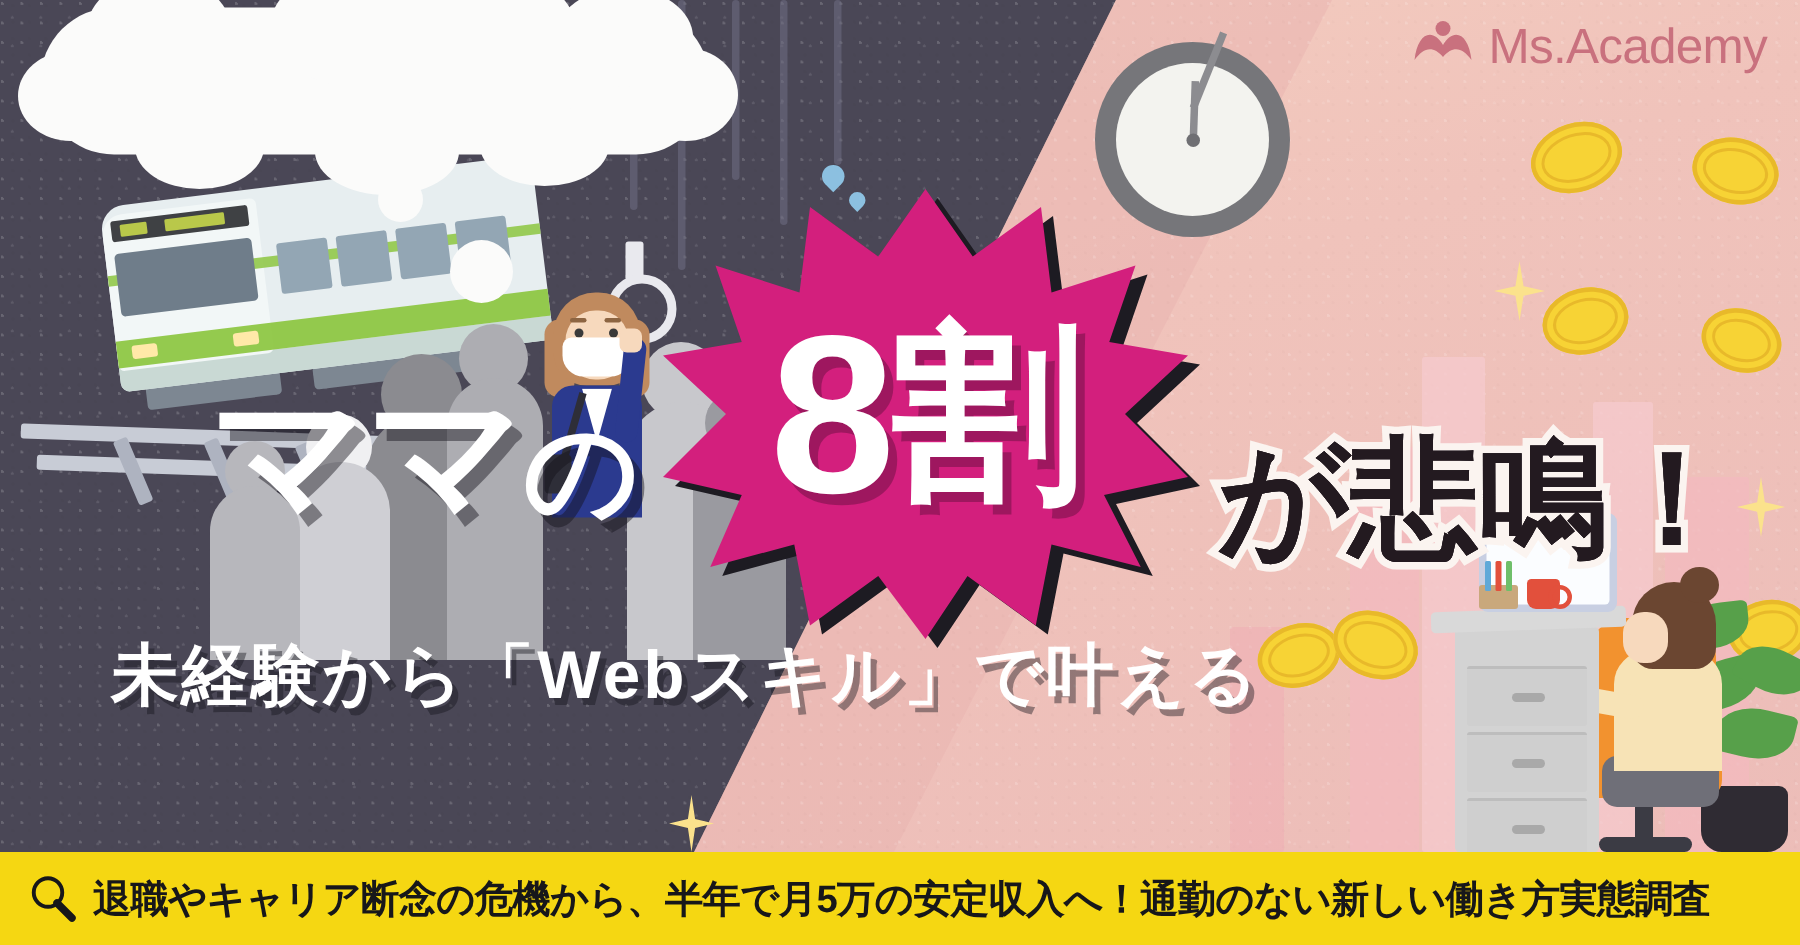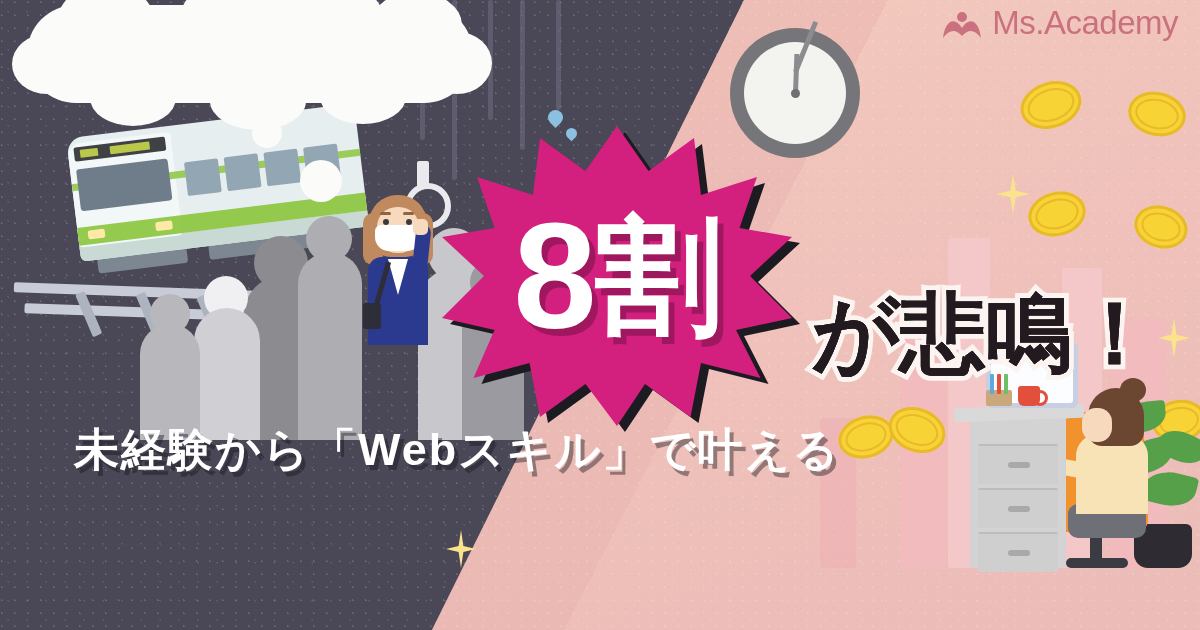--- a/index.html
+++ b/index.html
@@ -157,21 +157,21 @@
     text-shadow:0 0 0 #231a20;}
   .himei-front{position:absolute;left:812px;top:290px;color:#231a20;font-weight:700;font-size:86px;line-height:1;}
 
   
   .sub1{position:absolute;left:74px;top:420px;color:#fff;font-weight:700;font-size:45px;letter-spacing:2px;
     text-shadow:4px 5px 0 rgba(20,18,26,.42);}
   .sub2{position:absolute;left:478px;top:478px;color:#fbf6f1;font-weight:700;font-size:52px;letter-spacing:2px;
     text-shadow:4px 5px 0 rgba(120,85,90,.45);}
 
   
-  .logo{position:absolute;right:22px;top:4px;display:flex;align-items:flex-end;gap:9px;}
+  .logo{position:absolute;right:22px;top:12px;display:flex;align-items:flex-start;gap:9px;}
   .logo-text{color:#c9717e;font-size:33px;font-weight:400;letter-spacing:-.5px;}
 
   
   .footer{position:absolute;left:0;bottom:0;width:1200px;height:62px;background:#f5d712;
     display:flex;align-items:center;gap:10px;padding:0 18px;box-sizing:border-box;}
   .footer-text{color:#17171a;font-size:25.5px;font-weight:700;letter-spacing:-.4px;white-space:nowrap;}
 </style>
 </head>
 <body>
 
@@ -359,20 +359,23 @@
         <i></i>
       </div>
     <div class="pencils">
       <div class="pencil" style="left:4px;background:#5fa9d8;"></div>
       <div class="pencil" style="left:11px;background:#e2503c;"></div>
       <div class="pencil" style="left:18px;background:#6fbf6a;"></div>
     </div>
     <div class="mug"></div>
   </div>
 
+  <div class="mama">
+    <span>ママ</span><span class="no">の</span>
+  </div>
 
   <div class="burst-shadow"></div>
   <div class="burst"></div>
   <div class="burst-text">
     <span class="num">8</span>
       <span>割</span>
   </div>
 
   <div class="himei">が悲鳴！</div>
   <div class="himei-front">が悲鳴！</div>
@@ -380,14 +383,21 @@
   <div class="sub1">未経験から「Webスキル」で叶える</div>
 
   <div class="logo">
     <svg width="42" height="32" viewBox="0 0 42 32">
       <path d="M2 28 C4 10, 14 6, 21 18 C28 6, 38 10, 40 28 C34 20, 28 18, 21 26 C14 18, 8 20, 2 28 Z" fill="#c9717e"></path>
       <circle cx="21" cy="7" r="5" fill="#c9717e"></circle>
     </svg>
     <span class="logo-text">Ms.Academy</span>
   </div>
 
+  <div class="footer">
+    <svg width="34" height="34" viewBox="0 0 34 34">
+      <circle cx="14" cy="13" r="9.5" fill="none" stroke="#17171a" stroke-width="2.6"></circle>
+      <line x1="20" y1="20" x2="30" y2="30" stroke="#17171a" stroke-width="5" stroke-linecap="round"></line>
+    </svg>
+    <span class="footer-text">退職やキャリア断念の危機から、半年で月5万の安定収入へ！通勤のない新しい働き方実態調査</span>
+  </div>
 
 </div>
 
 </body></html>

